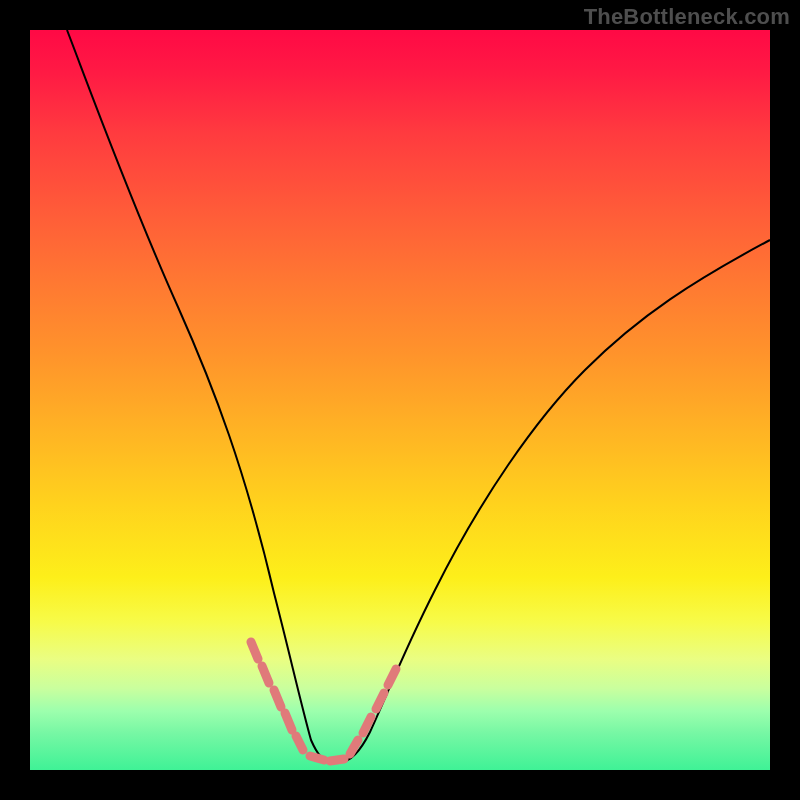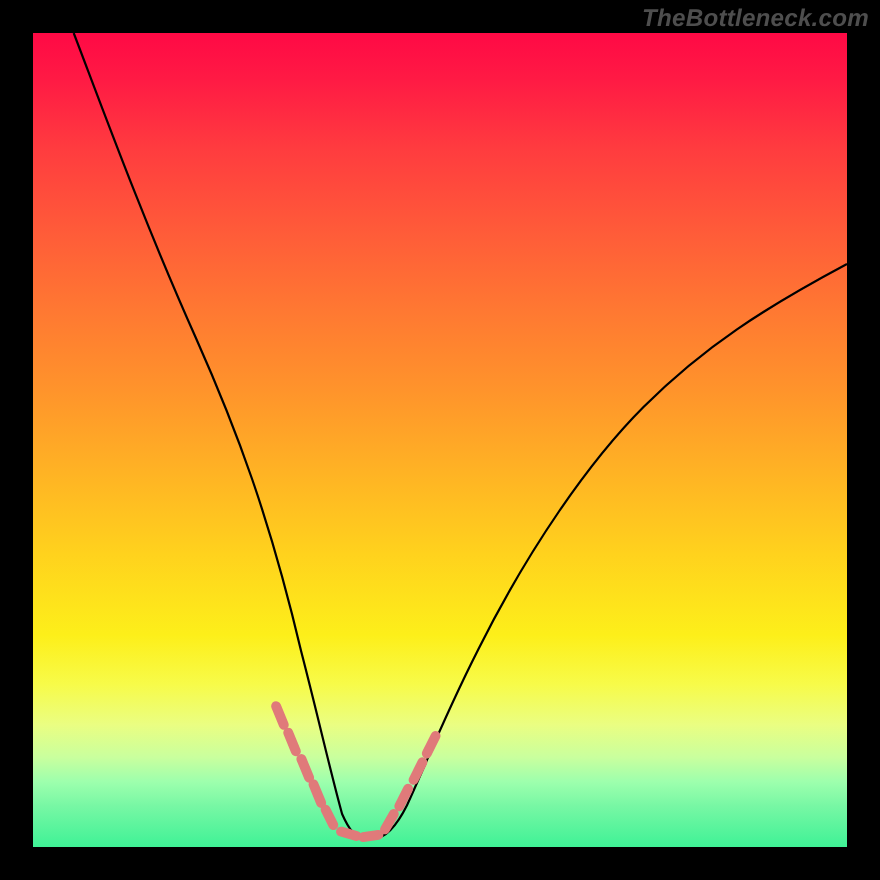--- a/index.html
+++ b/index.html
@@ -9,21 +9,20 @@
     height: 800px;
     background: #000;
     overflow: hidden;
     font-family: Arial, Helvetica, sans-serif;
   }
   .frame {
     position: relative;
     width: 800px;
     height: 800px;
     background: #000;
-    font-style: italic;
   }
   .watermark {
     position: absolute;
     top: 4px;
     right: 10px;
     color: #4e4e4e;
     font-size: 22px;
     font-weight: 600;
     letter-spacing: 0.2px;
     z-index: 20;

